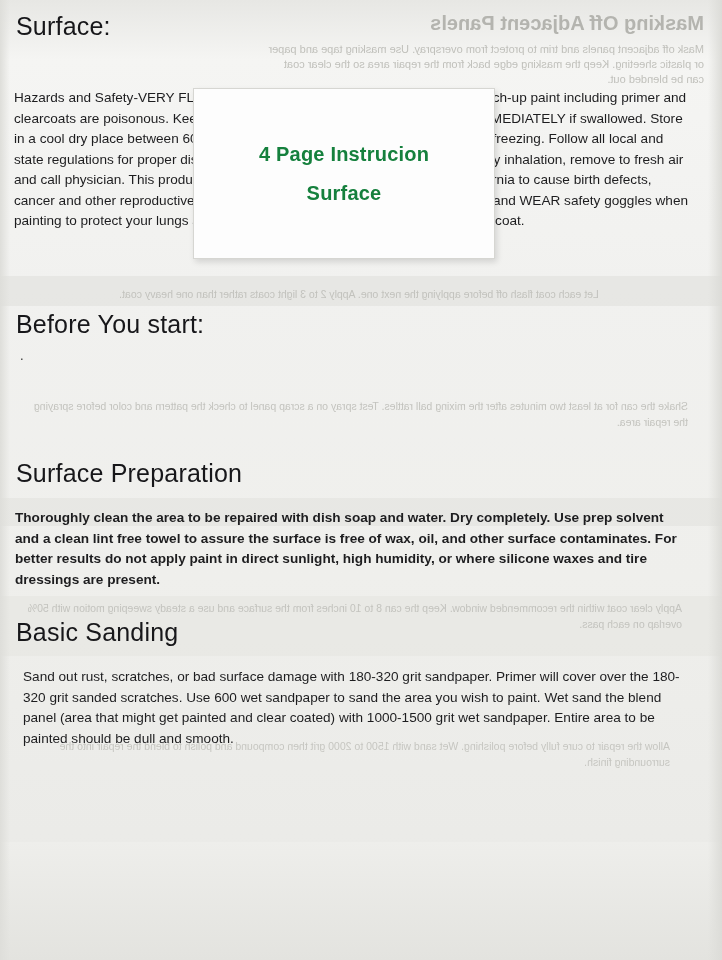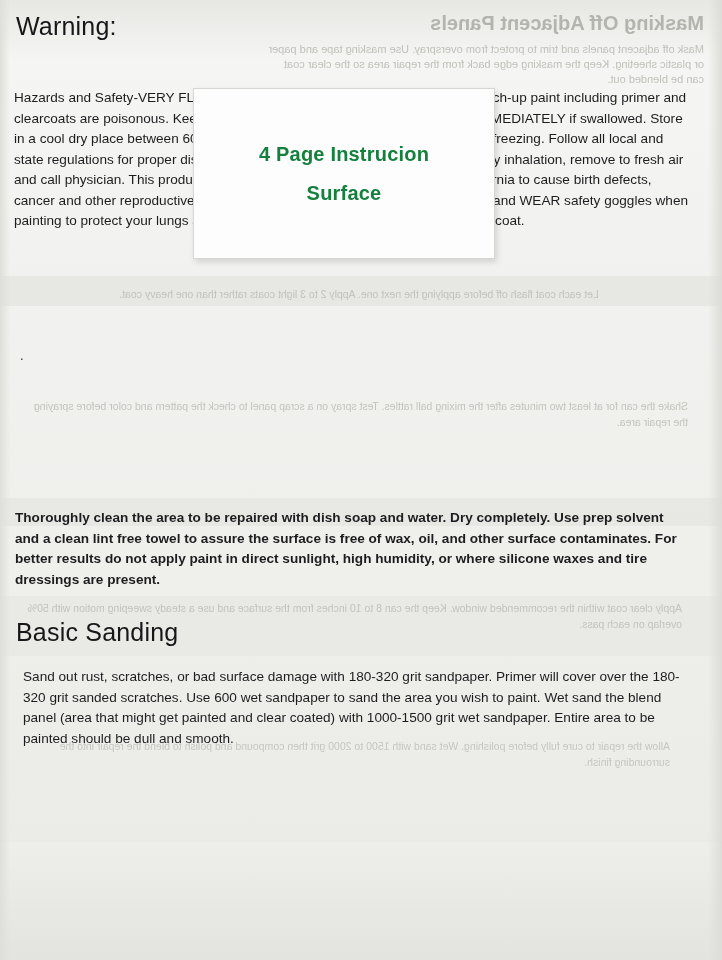--- a/index.html
+++ b/index.html
@@ -199,25 +199,27 @@
 
 <div class="ghost" id="ghost-title">Masking Off Adjacent Panels</div>
 <div class="ghost" id="ghost-top">Mask off adjacent panels and trim to protect from overspray. Use masking tape and paper or plastic sheeting. Keep the masking edge back from the repair area so the clear coat can be blended out.</div>
 <div class="ghost" id="ghost-mid">Let each coat flash off before applying the next one. Apply 2 to 3 light coats rather than one heavy coat.</div>
 <div class="ghost" id="ghost-block2">Shake the can for at least two minutes after the mixing ball rattles. Test spray on a scrap panel to check the pattern and color before spraying the repair area.</div>
 <div class="ghost" id="ghost-block3">Apply clear coat within the recommended window. Keep the can 8 to 10 inches from the surface and use a steady sweeping motion with 50% overlap on each pass.</div>
 <div class="ghost" id="ghost-block4">Allow the repair to cure fully before polishing. Wet sand with 1500 to 2000 grit then compound and polish to blend the repair into the surrounding finish.</div>
 
 <div id="content">
 
-  <h1 class="section" id="warning-heading">Warning:</h1>
+  <h1 class="section" id="warning-heading">Surface:</h1>
   <p class="body" id="warning-text">Hazards and Safety-VERY FLAMMABLE and HARMFUL IF SWALLOWED. Touch-up paint including primer and clearcoats are poisonous. Keep out of the reach of children. Call a physician IMMEDIATELY if swallowed. Store in a cool dry place between 60F and 120F. DO NOT STORE IN CAR and avoid freezing. Follow all local and state regulations for proper disposal. Use with adequate ventilation. If affected by inhalation, remove to fresh air and call physician. This product contains chemicals known to the State of California to cause birth defects, cancer and other reproductive harm. You should wear an active paint respirator and WEAR safety goggles when painting to protect your lungs and eyes. This includes the primer, paint and clearcoat.</p>
 
+  <h1 class="section" id="before-heading">Before You start:</h1>
   <div id="before-dot">.</div>
 
+  <h1 class="section" id="surface-heading">Surface Preparation</h1>
   <p class="body" id="surface-text">Thoroughly clean the area to be repaired with dish soap and water.  Dry completely. Use prep solvent and a clean lint free towel to assure the surface is free of wax, oil, and other surface contaminates. For better results do not apply paint in direct sunlight, high humidity, or where silicone waxes and tire dressings are present.</p>
 
   <h1 class="section" id="sanding-heading">Basic Sanding</h1>
   <p class="body" id="sanding-text">Sand out rust, scratches, or bad surface damage with 180-320 grit sandpaper. Primer will cover over the 180-320 grit sanded scratches. Use 600 wet sandpaper to sand the area you wish to paint. Wet sand the blend panel (area that might get painted and clear coated) with 1000-1500 grit wet sandpaper. Entire area to be painted should be dull and smooth.</p>
 
 </div>
 
 <div id="label">
   <div class="line">4 Page Instrucion</div>
   <div class="line">Surface</div>

